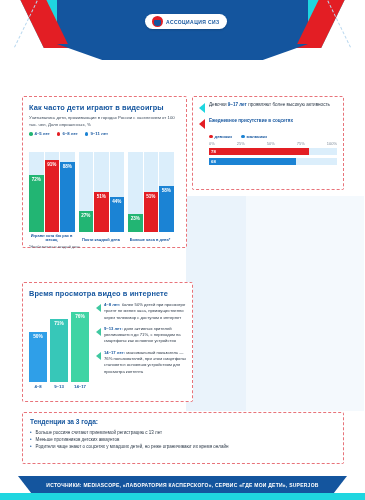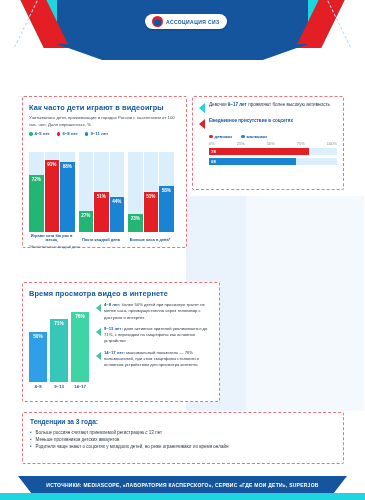--- a/index.html
+++ b/index.html
@@ -63,21 +63,21 @@
   .tri.rd{border-right:6px solid #e31e24;}
   .arrow-txt{font-size:4.6px;color:#2b3847;line-height:1.5;}
   .arrow-txt b{color:#14559e;}
   .mini-legend{display:flex;gap:9px;margin:3px 0 2px 10px;}
   .axis{display:flex;justify-content:space-between;margin:0 0 2px 10px;font-size:4px;color:#7d8b99;}
   .hbar-wrap{margin-left:10px;height:7px;background:#dbeefb;position:relative;margin-bottom:2.5px;}
   .hbar{height:100%;display:flex;align-items:center;padding-left:2px;box-sizing:border-box;}
   .hbar span{font-size:4.3px;font-weight:bold;color:#fff;}
 
   
-  .card-video{position:absolute;left:22px;top:282px;width:198px;height:120px;background:#ffffff;
+  .card-video{position:absolute;left:22px;top:282px;width:171px;height:120px;background:#ffffff;
               border:1px dashed #e8737a;border-radius:2px;padding:5px 6px;box-sizing:border-box;}
   .v-flex{display:flex;gap:7px;}
   .chart2{display:flex;align-items:flex-end;gap:3px;height:82px;padding-top:6px;}
   .vcol{position:relative;width:18px;display:flex;flex-direction:column;justify-content:flex-end;}
   .vbar{width:100%;display:flex;justify-content:center;padding-top:2px;box-sizing:border-box;}
   .vbar span{font-size:4.8px;font-weight:bold;color:#fff;}
   .vlab{text-align:center;font-size:4.3px;color:#14559e;font-weight:bold;margin-top:2px;}
   .notes{flex:1;display:flex;flex-direction:column;gap:5px;padding-top:1px;}
   .note{display:flex;gap:3px;}
   .tri-g{width:0;height:0;border-top:4px solid transparent;border-bottom:4px solid transparent;

